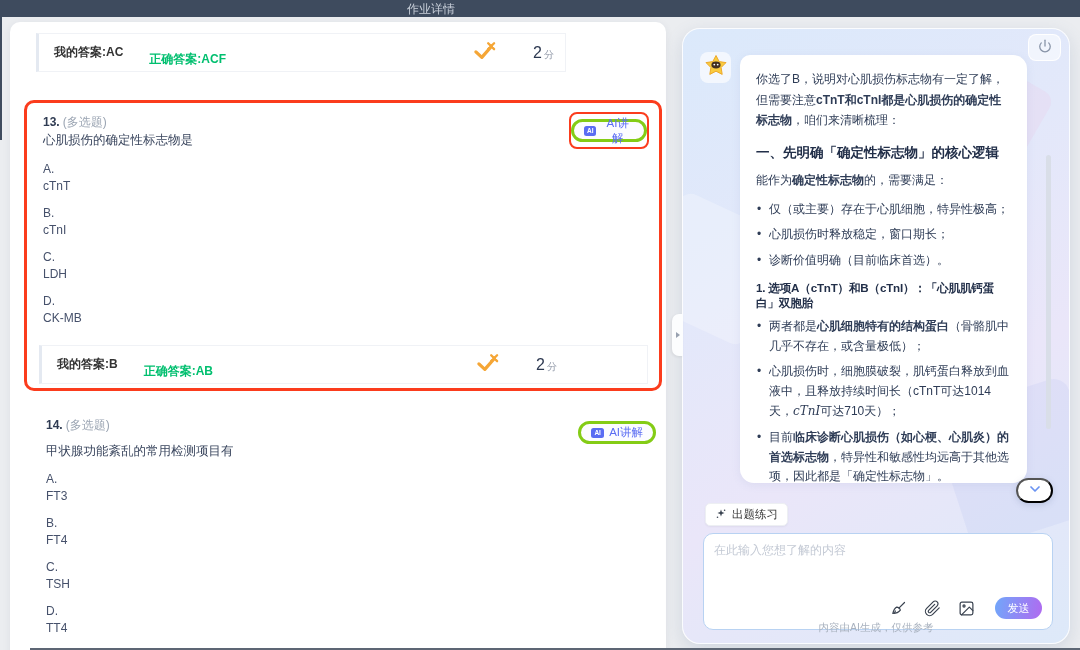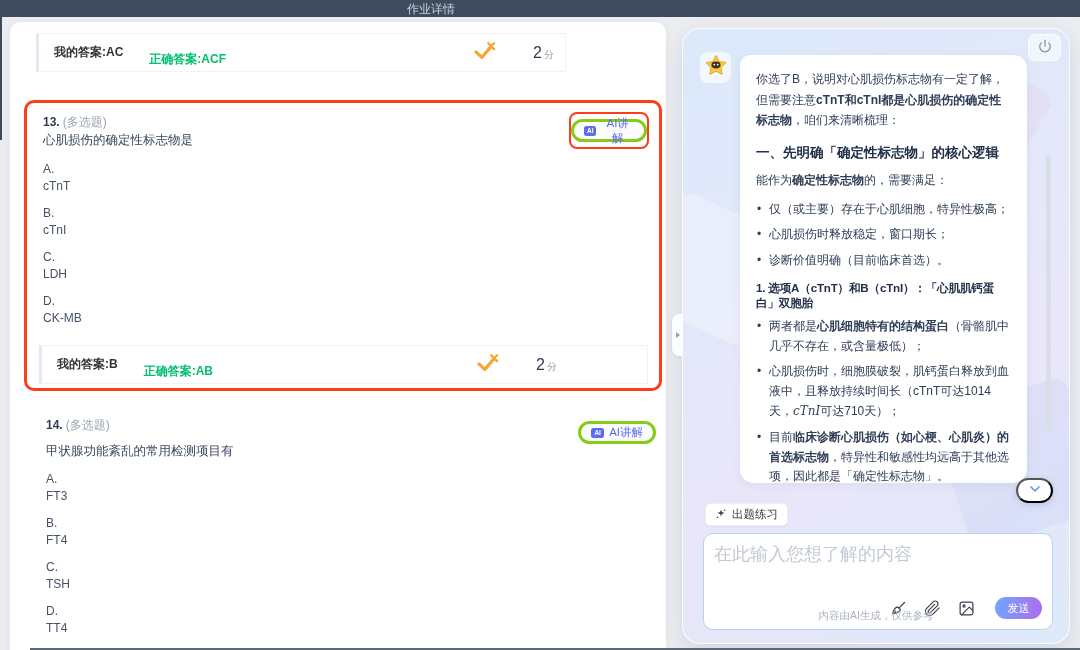--- a/index.html
+++ b/index.html
@@ -70,26 +70,26 @@
   .cb-li::before { content:"•"; position:absolute; left:1px; top:0; color:#2e3c56; }
   .seg-b { font-weight:700; }
   .seg-i { font-style:italic; font-family:"DejaVu Serif",serif; }
 
   .chat-scrollbar { position:absolute; left:363px; top:126px; width:5px; height:274px; background:#d9dee8; border-radius:3px; }
   .scroll-btn { position:absolute; left:333px; top:449px; width:37px; height:25px; background:#fff; border-radius:13px; box-shadow:0 2px 6px rgba(100,120,160,.25); display:flex; align-items:center; justify-content:center; cursor:pointer; }
 
   .practice-chip { position:absolute; left:22px; top:474px; height:23px; display:inline-flex; align-items:center; gap:5px; padding:0 9px; background:#fff; border:1px solid #edeff3; border-radius:5px; box-shadow:0 1px 2px rgba(0,0,0,.05); font-size:11.5px; color:#333; cursor:pointer; }
 
   .input-box { position:absolute; left:20px; top:504px; width:350px; height:97px; background:#fff; border:1.5px solid #b8d2f2; border-radius:10px; }
-  .input-box textarea { position:absolute; left:10px; top:8px; width:330px; height:42px; border:none; outline:none; resize:none; font-family:inherit; font-size:18px; color:#333; background:transparent; }
+  .input-box textarea { position:absolute; left:10px; top:8px; width:330px; height:42px; border:none; outline:none; resize:none; font-family:inherit; font-size:12px; color:#333; background:transparent; }
   .input-box textarea::placeholder { color:#c3c9d4; }
   .icon-row { position:absolute; right:10px; bottom:10px; display:flex; align-items:center; gap:17px; }
   .tool-icon { display:flex; align-items:center; justify-content:center; cursor:pointer; }
   .send-btn { width:47px; height:22px; border:none; border-radius:14px; background:linear-gradient(100deg,#71a7fa,#b06af0); color:#fff; font-size:11px; font-family:inherit; cursor:pointer; margin-left:3px; }
-  .panel-footer { position:absolute; left:0; right:0; bottom:20px; text-align:center; font-size:10.5px; color:#a9b2bf; }
+  .panel-footer { position:absolute; left:0; right:0; bottom:8px; text-align:center; font-size:10.5px; color:#a9b2bf; }
 </style>
 </head>
 <body>
 
 <div class="topbar">
   <span class="topbar-title">作业详情</span>
 </div>
 <div class="edge-left"></div>
 <div class="edge-bottom"></div>
 

